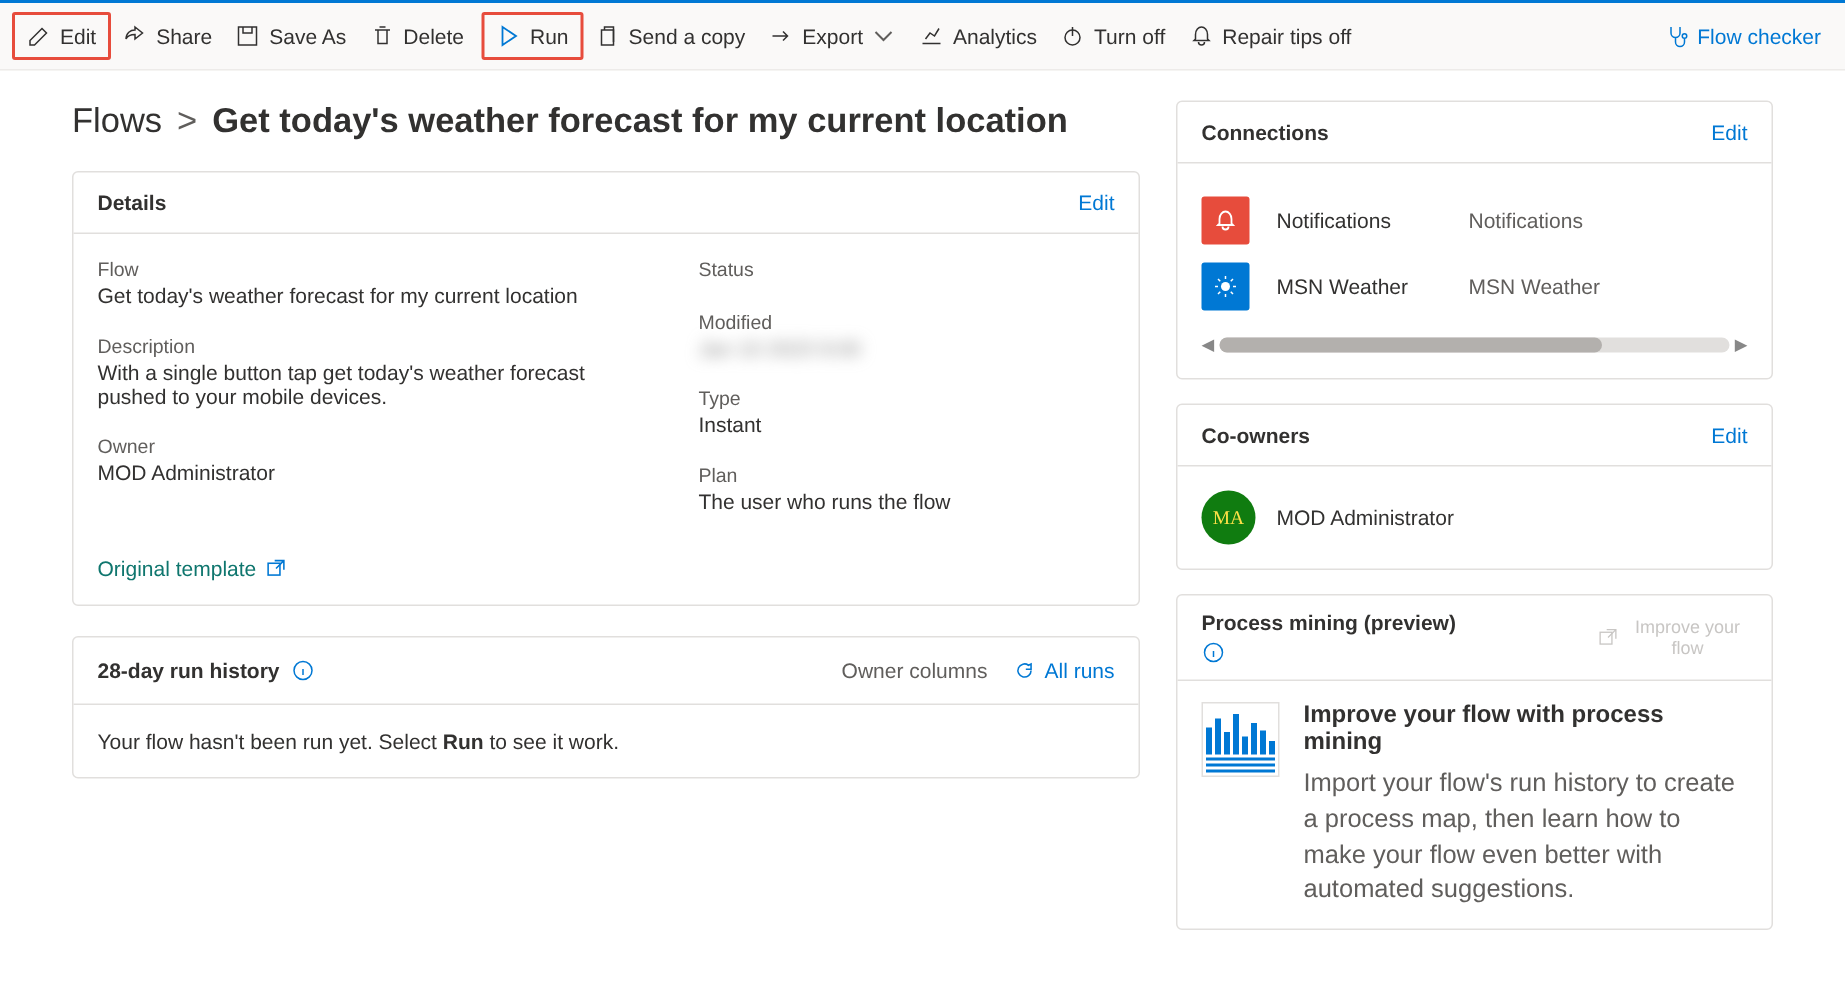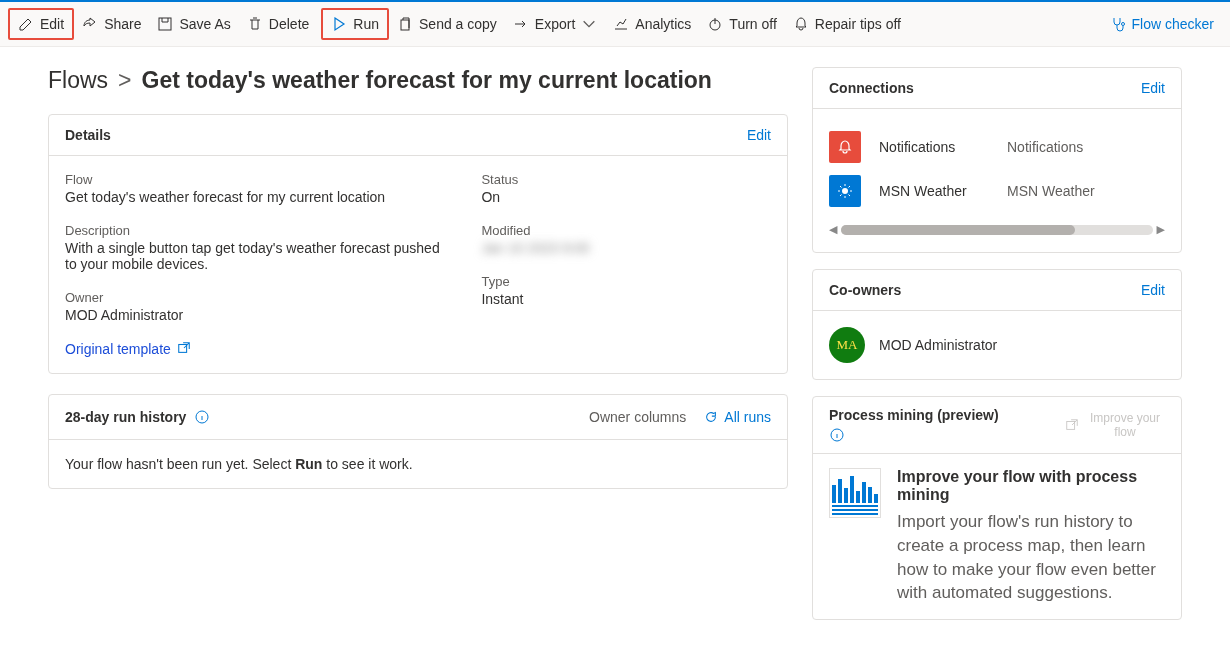--- a/index.html
+++ b/index.html
@@ -5,36 +5,36 @@
   * { box-sizing: border-box; margin: 0; padding: 0; }
   body { font-family: "Segoe UI", Arial, sans-serif; font-size: 14px; color: #323130; background: #fff; width: 1230px; }
   .topbar-line { height: 2px; background: #0078d4; }
   .toolbar { display: flex; align-items: center; padding: 6px 8px; background: #faf9f8; border-bottom: 1px solid #edebe9; }
   .toolbar-item { display: flex; align-items: center; gap: 6px; padding: 6px 8px; cursor: pointer; color: #323130; }
   .toolbar-item svg { width: 16px; height: 16px; }
   .highlight-box { border: 2px solid #e74c3c; border-radius: 2px; }
   .spacer { flex: 1; }
   .content { padding: 20px 48px; display: flex; gap: 24px; align-items: flex-start; }
   .main-col { flex: 1; min-width: 0; }
-  .side-col { width: 370px; display: flex; flex-direction: column; gap: 16px; justify-content: center; }
+  .side-col { width: 398px; display: flex; flex-direction: column; gap: 16px; justify-content: center; }
   .breadcrumb { font-size: 23px; margin-bottom: 20px; display: flex; align-items: center; gap: 10px; }
   .breadcrumb .root { font-weight: 400; color: #323130; }
   .breadcrumb .sep { color: #605e5c; }
   .breadcrumb .current { font-weight: 600; }
   .card { border: 1px solid #e1dfdd; border-radius: 4px; background: #fff; }
   .card-header { display: flex; justify-content: space-between; align-items: center; padding: 12px 16px; border-bottom: 1px solid #e1dfdd; font-weight: 600; }
   .card-header .link { font-weight: 400; color: #0078d4; cursor: pointer; font-size: 14px; }
   .card-body { padding: 16px; }
   .details-grid { display: flex; gap: 40px; }
   .details-left { flex: 1.3; display: flex; flex-direction: column; gap: 18px; }
   .details-right { flex: 1; display: flex; flex-direction: column; gap: 18px; }
   .field-label { color: #605e5c; font-size: 13px; margin-bottom: 2px; }
   .field-value { color: #323130; font-size: 14px; }
   .blurred { filter: blur(5px); color: #888; }
-  .orig-link { color: #1d4ed8; cursor: pointer; display: inline-flex; gap: 6px; }
+  .orig-link { color: #0f766e; cursor: pointer; display: inline-flex; align-items: center; gap: 6px; margin-top: 30px; }
   .orig-link svg { width: 14px; height: 14px; }
   .run-history-card { margin-top: 20px; }
   .rh-header { display: flex; align-items: center; padding: 14px 16px; border-bottom: 1px solid #e1dfdd; }
   .rh-title { font-weight: 600; display: flex; align-items: center; gap: 8px; }
   .rh-title svg { width: 16px; height: 16px; }
   .rh-actions { margin-left: auto; display: flex; align-items: center; gap: 18px; }
   .rh-editcols { color: #605e5c; cursor: pointer; }
   .rh-allruns { color: #0078d4; cursor: pointer; display: flex; align-items: center; gap: 6px; }
   .rh-body { padding: 16px; color: #323130; }
   .conn-row { display: flex; align-items: center; gap: 18px; padding: 6px 0; }
@@ -175,29 +175,32 @@
               <span>Original template</span>
               <svg viewBox="0 0 16 16" fill="none" stroke="#0078d4" stroke-width="1.2">
                   <rect x="2" y="4" width="9" height="9"></rect>
                   <path d="M7 2h7v7M14 2L8 8"></path>
                 </svg>
             </a>
           </div>
           <div class="details-right">
             <div>
               <div class="field-label">Status</div>
-              <div class="field-value">On</div>
             </div>
             <div>
               <div class="field-label">Modified</div>
               <div class="field-value blurred">Jan 10 2023 9:00</div>
             </div>
             <div>
               <div class="field-label">Type</div>
               <div class="field-value">Instant</div>
+            </div>
+            <div>
+              <div class="field-label">Plan</div>
+              <div class="field-value">The user who runs the flow</div>
             </div>
           </div>
         </div>
       </div>
     </div>
 
     <div class="card run-history-card">
       <div class="rh-header">
         <div class="rh-title">
           <span>28-day run history</span>

